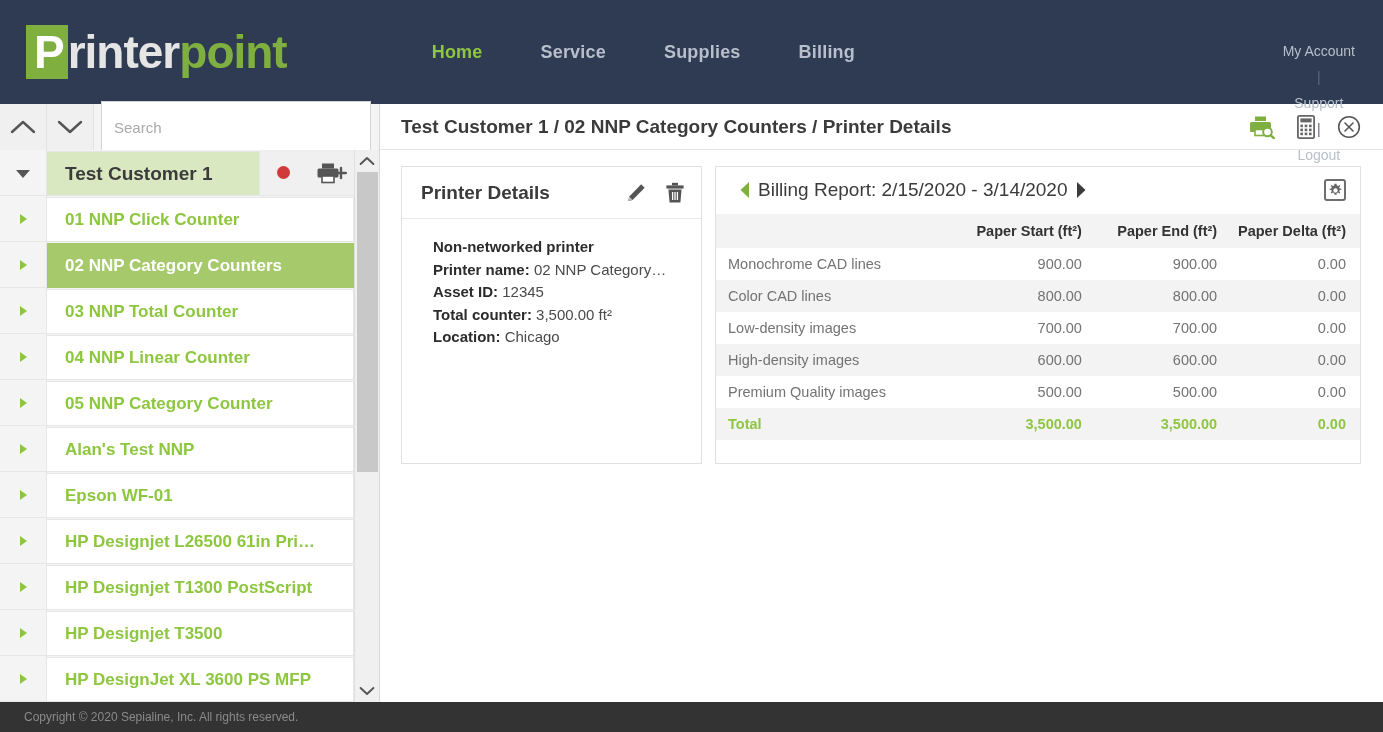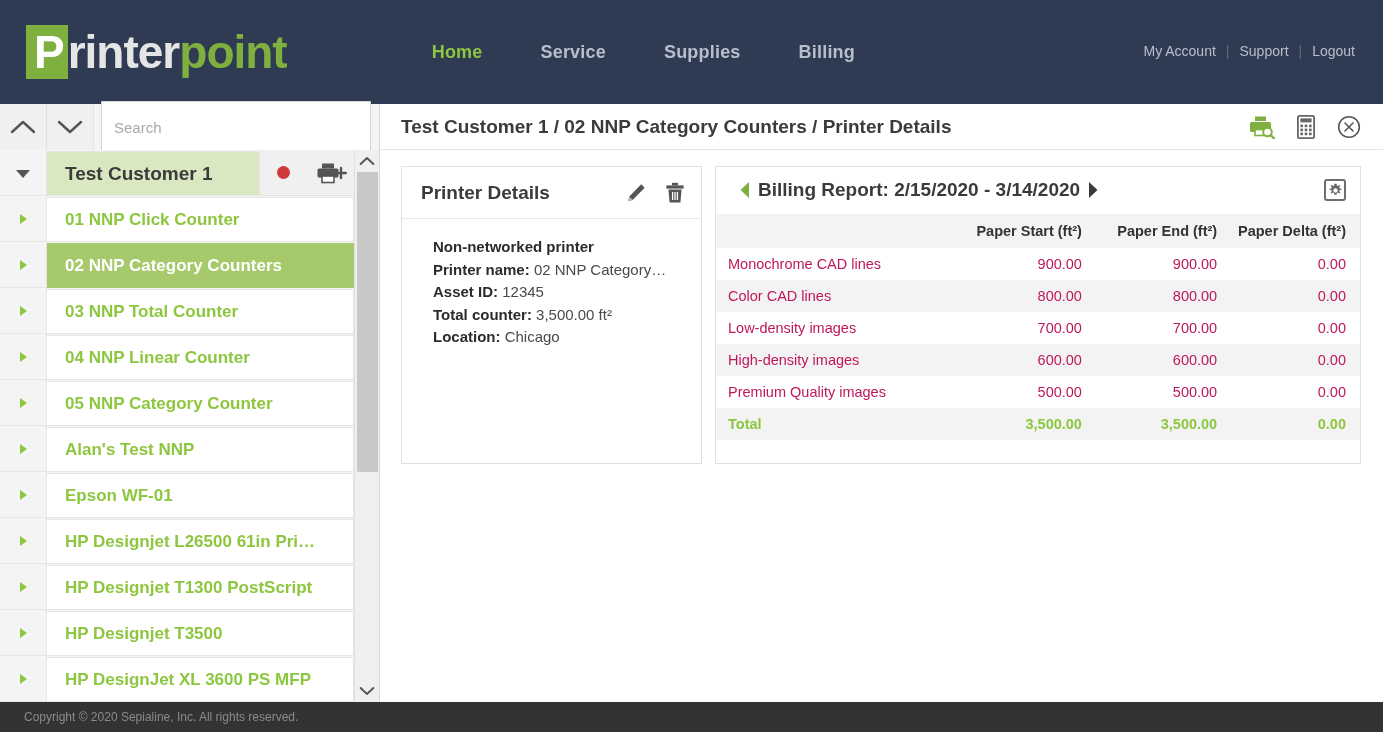--- a/index.html
+++ b/index.html
@@ -25,21 +25,21 @@
   }
   .logo-rest1 { color: #e5e5e5; font-size: 46px; font-weight: bold; letter-spacing: -1px; line-height: 54px; }
   .logo-rest2 { color: #7fb03f; font-size: 46px; font-weight: bold; letter-spacing: -1px; line-height: 54px; }
 
   .mainnav { display: flex; align-items: center; margin-left: 145px; gap: 58px; }
   .mainnav a {
     color: #b7bfcc; font-size: 18px; font-weight: bold; text-decoration: none; letter-spacing: .2px;
   }
   .mainnav a.active { color: #8dc63f; }
 
-  .usernav { position: absolute; right: 28px; top: 43px; display: flex; align-items: center; gap: 10px; }
+  .usernav { position: absolute; right: 28px; top: 43px; display: flex; align-items: center; gap: 10px; flex-direction: column; }
   .usernav a { color: #b7bfcc; font-size: 14px; text-decoration: none; }
   .usernav .sep { color: #6a7governance; }
   .usernav .sep { color: #5d6879; font-size: 14px; }
 
   
   .body { flex: 1 1 auto; display: flex; min-height: 0; background: #ffffff; }
 
   
   .sidebar {
     width: 380px; flex: 0 0 380px; background: #f4f4f4;
@@ -120,34 +120,34 @@
   .pd-strong { font-weight: bold; color: #2c2c2c; }
   .pd-val { color: #4a4a4a; }
   .pd-line { white-space: nowrap; overflow: hidden; text-overflow: ellipsis; }
 
   .panel-billing { flex: 1 1 auto; min-width: 0; height: 298px; display: flex; flex-direction: column; }
   .billing-head {
     height: 52px; display: flex; align-items: center; padding: 0 14px 0 18px;
   }
   .billing-title-wrap { display: flex; align-items: center; flex: 1 1 auto; gap: 0px; }
   .arrow-btn { cursor: pointer; display: flex; align-items: center; padding: 0 4px; }
-  .billing-title { font-size: 19px; font-weight: bold; color: #3b3b3b; padding: 0 2px; }
+  .billing-title { font-size: 19px; font-weight: normal; color: #3b3b3b; padding: 0 2px; }
   .gear-box {
     width: 22px; height: 22px; border: 2px solid #6e6e6e; border-radius: 3px;
     display: flex; align-items: center; justify-content: center; cursor: pointer;
   }
 
   table.billing { width: 100%; border-collapse: collapse; table-layout: fixed; }
   table.billing th {
     background: #f3f3f3; font-size: 14.5px; font-weight: bold; color: #333;
     padding: 9px 14px 9px 0; text-align: right; height: 31px;
   }
   table.billing th.lbl { text-align: left; padding-left: 12px; }
   table.billing td {
-    font-size: 14.5px; color: #be185d; padding: 8px 14px 8px 0; text-align: right; height: 31px;
+    font-size: 14.5px; color: #737373; padding: 8px 14px 8px 0; text-align: right; height: 31px;
   }
   table.billing td.lbl { text-align: left; padding-left: 12px; }
   table.billing tr.alt td { background: #f3f3f3; }
   table.billing tr.total td { background: #f3f3f3; color: #8dc63f; font-weight: bold; }
   .tbl-tail { height: 26px; background: #ffffff; }
 
   
   .footer {
     height: 30px; flex: 0 0 30px; background: #333333; display: flex; align-items: center;
   }

